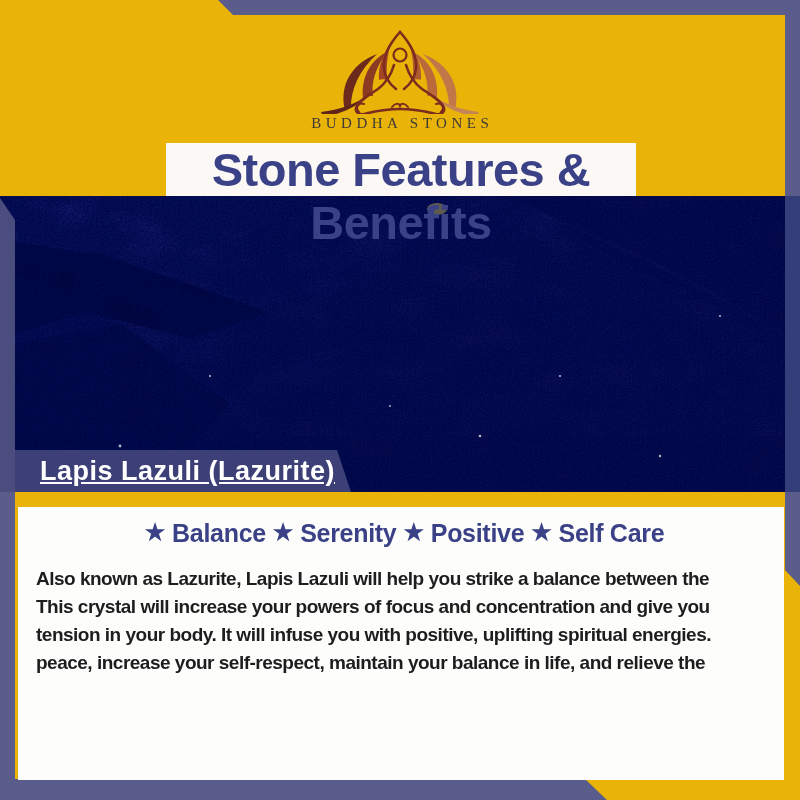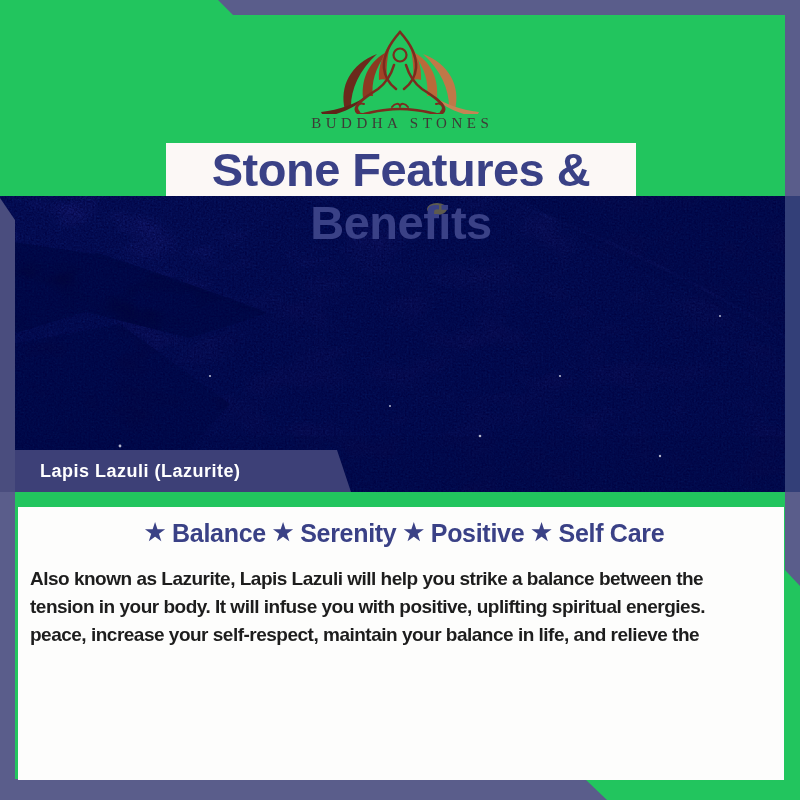--- a/index.html
+++ b/index.html
@@ -1,18 +1,18 @@
 <!DOCTYPE html>
 <html><head>
 <meta charset="utf-8">
 <style>
   html,body{margin:0;padding:0;background:#e8e4e0;}
   .canvas{
     position:relative;width:800px;height:800px;overflow:hidden;
-    background:#22c55e;
+    background:#eab308;
     font-family:"Liberation Sans",sans-serif;
   }
   
   .top-band{position:absolute;left:0;top:0;width:800px;height:15px;background:#5a5d8b;
     clip-path:polygon(218px 0,800px 0,800px 15px,233px 15px);}
   .right-strip-top{position:absolute;left:785px;top:0;width:15px;height:196px;background:#5a5d8b;}
   .right-strip-rock{position:absolute;left:785px;top:196px;width:15px;height:296px;background:#333f78;}
   .right-strip-bottom{position:absolute;left:785px;top:492px;width:15px;height:94px;background:#5a5d8b;
     clip-path:polygon(0 0,15px 0,15px 94px,0 78px);}
   .left-strip-rock{position:absolute;left:0;top:198px;width:15px;height:294px;background:#4a4d7e;
@@ -28,27 +28,27 @@
   .header-band{position:absolute;left:166px;top:143px;width:470px;height:53px;background:#fcf8f6;}
   .header-title{width:100%;height:53px;line-height:53px;text-align:center;
     font-size:47px;font-weight:bold;letter-spacing:-0.5px;color:#3a4186;}
   
   .rock{position:absolute;left:0;top:196px;width:800px;height:296px;}
   .rock svg{display:block;}
   
   .stone-label{position:absolute;left:15px;top:450px;width:336px;height:42px;background:#3d4077;
     clip-path:polygon(0 0,322px 0,336px 42px,0 42px);}
   .stone-label-text{padding-left:25px;height:42px;line-height:42px;color:#ffffff;
-    font-size:18px;font-weight:bold;letter-spacing:0.5px;white-space:nowrap;}
+    font-size:27px;font-weight:bold;letter-spacing:0.5px;white-space:nowrap;text-decoration:underline;}
   
   .panel{position:absolute;left:18px;top:507px;width:766px;height:273px;background:#fdfdfc;}
   .benefits-row{padding-top:12px;text-align:center;font-size:25px;font-weight:bold;
     color:#3a4186;letter-spacing:-0.3px;white-space:nowrap;}
   .benefits-row .star{font-size:23px;margin:0 7px;position:relative;top:-2px;}
-  .description{margin-top:17px;padding-left:12px;color:#1d1d1d;}
+  .description{margin-top:17px;padding-left:18px;color:#1d1d1d;}
   .description .line{font-size:19px;line-height:28px;font-weight:bold;
     letter-spacing:-0.5px;white-space:nowrap;}
 </style>
 </head>
 <body>
 
 <div class="canvas">
 
   <div class="rock">
     <svg viewBox="0 0 800 296" width="800" height="296" preserveAspectRatio="none">
@@ -132,18 +132,19 @@
   <div class="stone-label">
     <div class="stone-label-text">Lapis Lazuli (Lazurite)</div>
   </div>
 
   <div class="panel">
     <div class="benefits-row">
       <span class="star">★</span><span>Balance</span><span class="star">★</span><span>Serenity</span><span class="star">★</span><span>Positive</span><span class="star">★</span><span>Self Care</span>
     </div>
     <div class="description">
       <div class="line">Also known as Lazurite, Lapis Lazuli will help you strike a balance between the</div>
+      <div class="line">This crystal will increase your powers of focus and concentration and give you</div>
       <div class="line">tension in your body. It will infuse you with positive, uplifting spiritual energies.</div>
       <div class="line">peace, increase your self-respect, maintain your balance in life, and relieve the</div>
     </div>
   </div>
 
 </div>
 
 </body></html>

